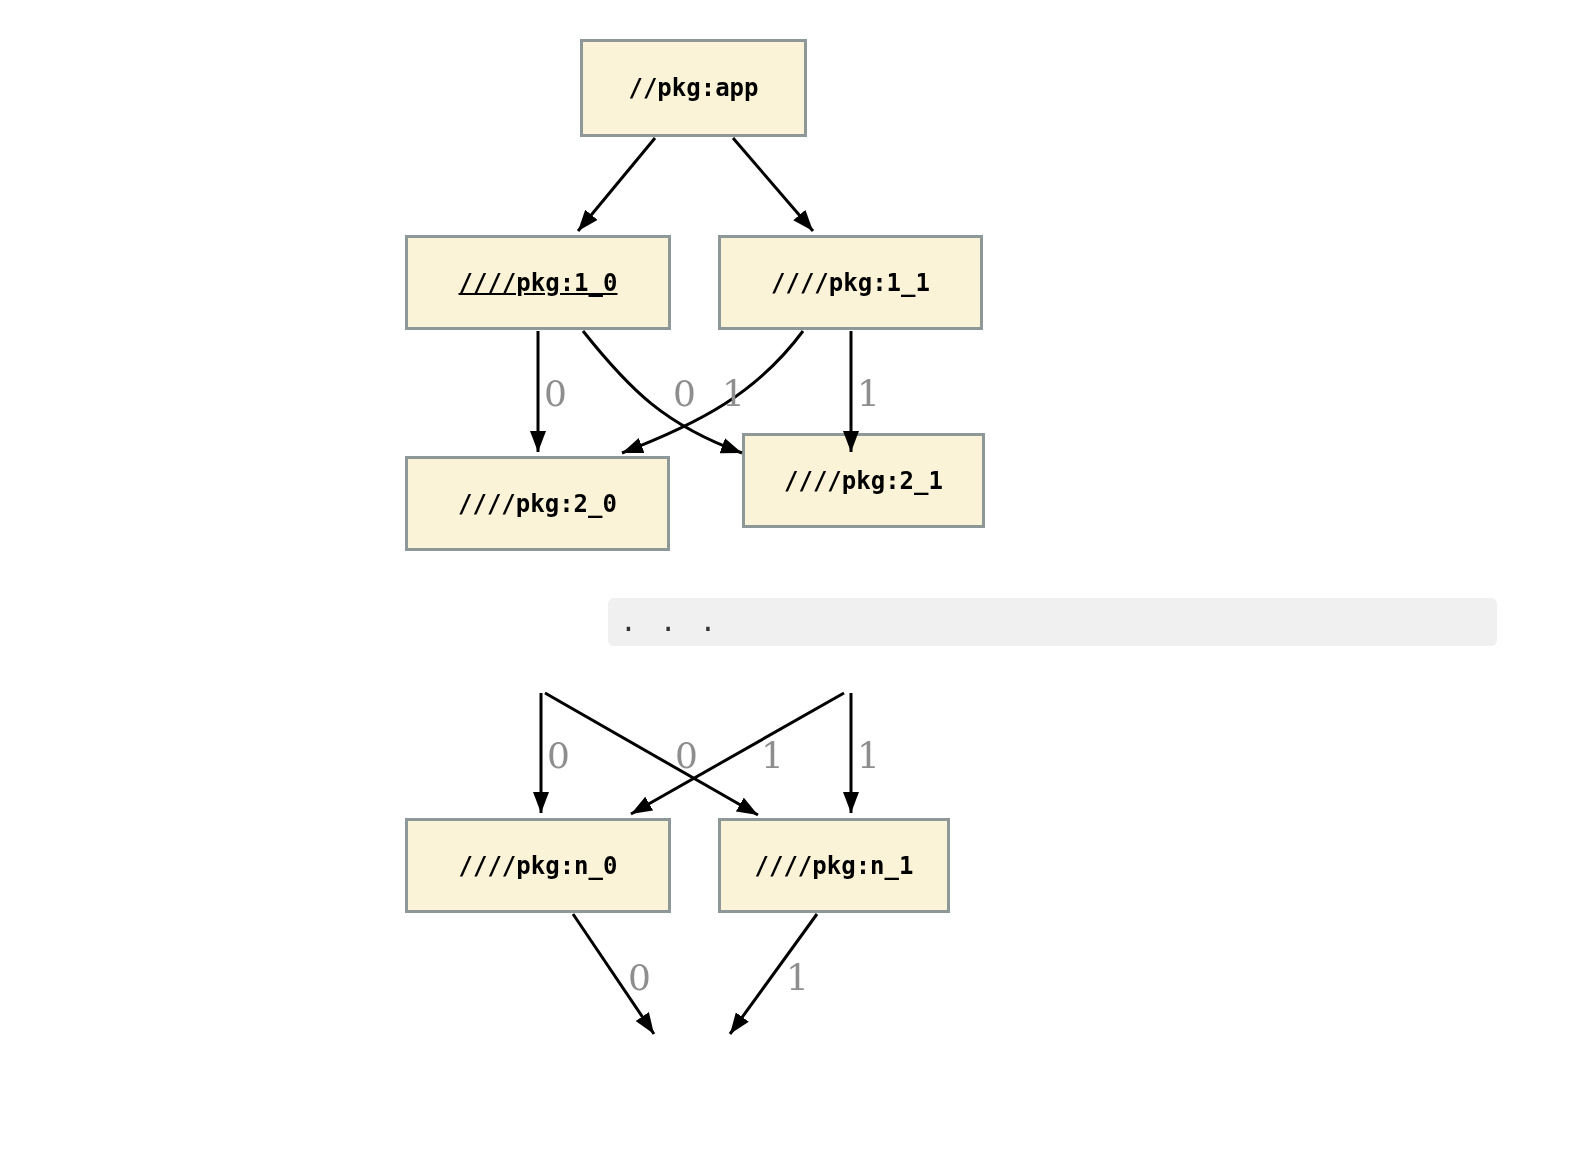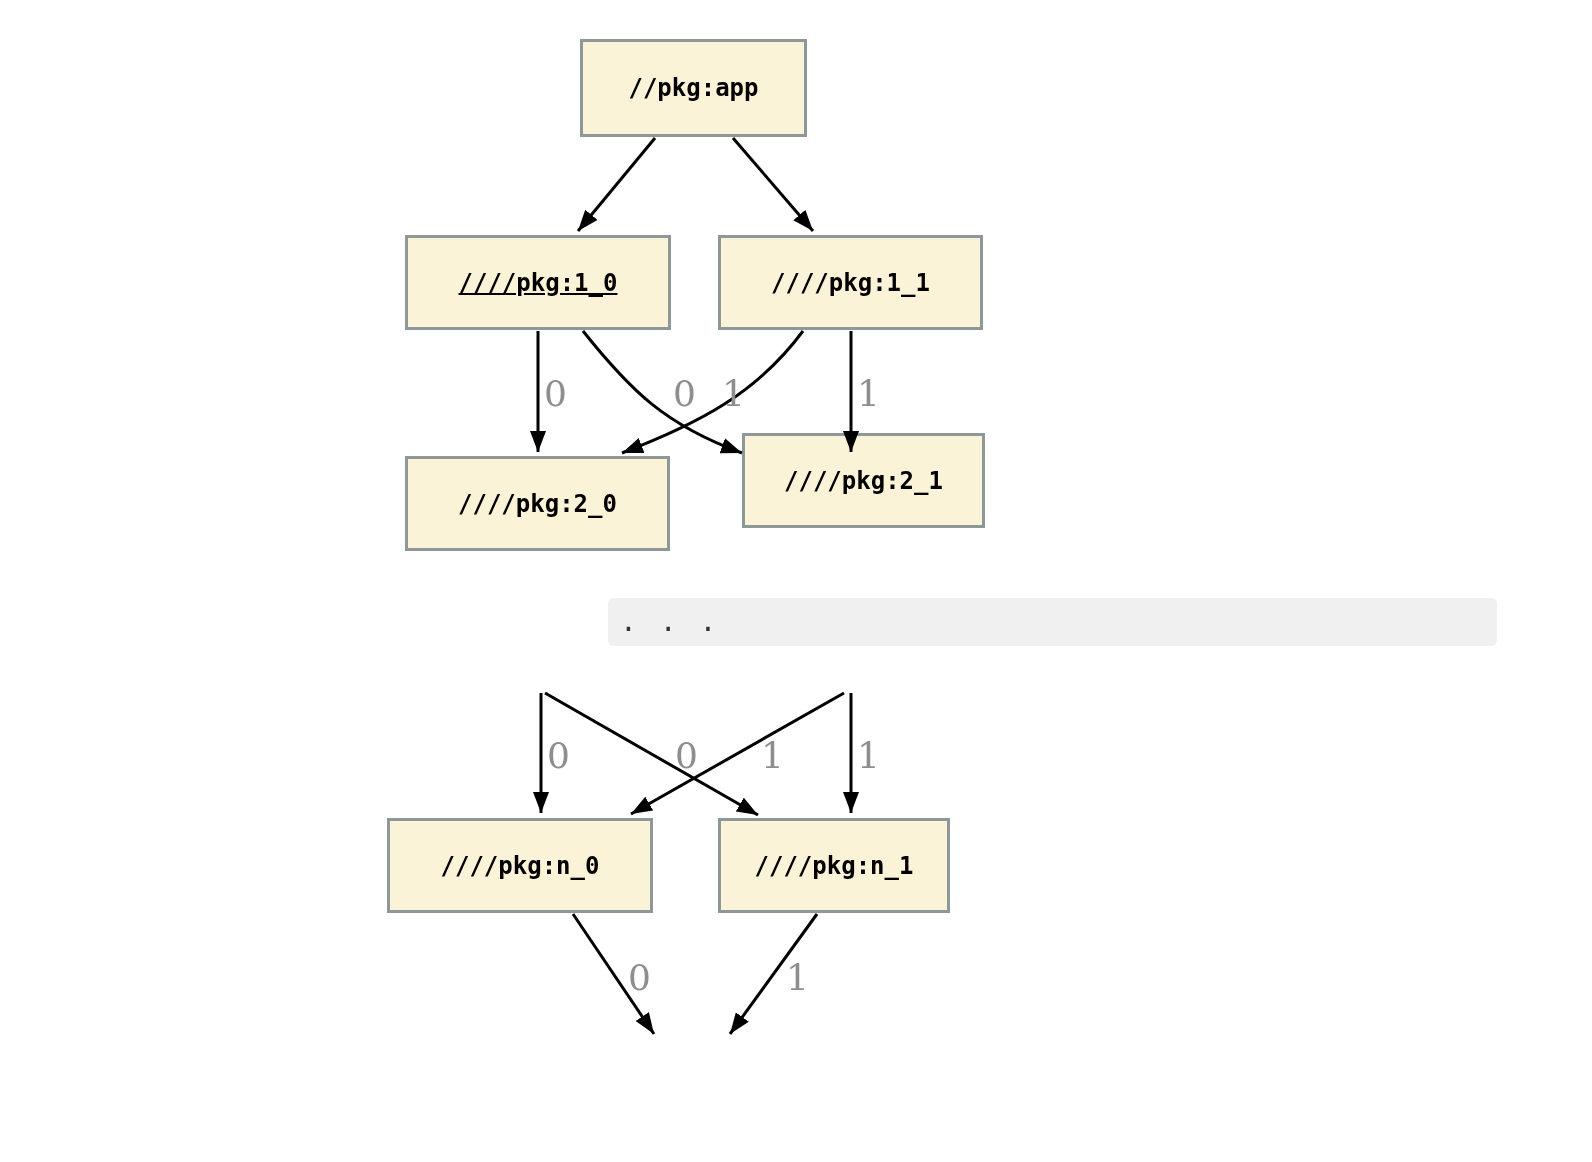--- a/index.html
+++ b/index.html
@@ -65,21 +65,21 @@
     font-family: "DejaVu Serif", serif;
     font-size: 36px;
     fill: #8e8e8e;
   }
   
   #node-app  { left: 580px; top:  39px; width: 227px; height: 98px; }
   #node-1_0  { left: 405px; top: 235px; width: 266px; height: 95px; text-decoration: underline; }
   #node-1_1  { left: 718px; top: 235px; width: 265px; height: 95px; }
   #node-2_0  { left: 405px; top: 456px; width: 265px; height: 95px; text-align: center; }
   #node-2_1  { left: 718px; top: 433px; width: 243px; height: 95px; margin-left: 24px; }
-  #node-n_0  { left: 387px; top: 818px; width: 266px; height: 95px; }
+  #node-n_0  { left: 405px; top: 818px; width: 266px; height: 95px; }
   #node-n_1  { left: 718px; top: 818px; width: 232px; height: 95px; }
   #node-dep  { left: 582px; top: 1039px; width: 225px; height: 96px; }
 </style>
 </head>
 <body>
 
 <div class="canvas">
 
   <div class="node" id="node-app">//pkg:app</div>
   <div class="node" id="node-1_0">////pkg:1_0</div>

